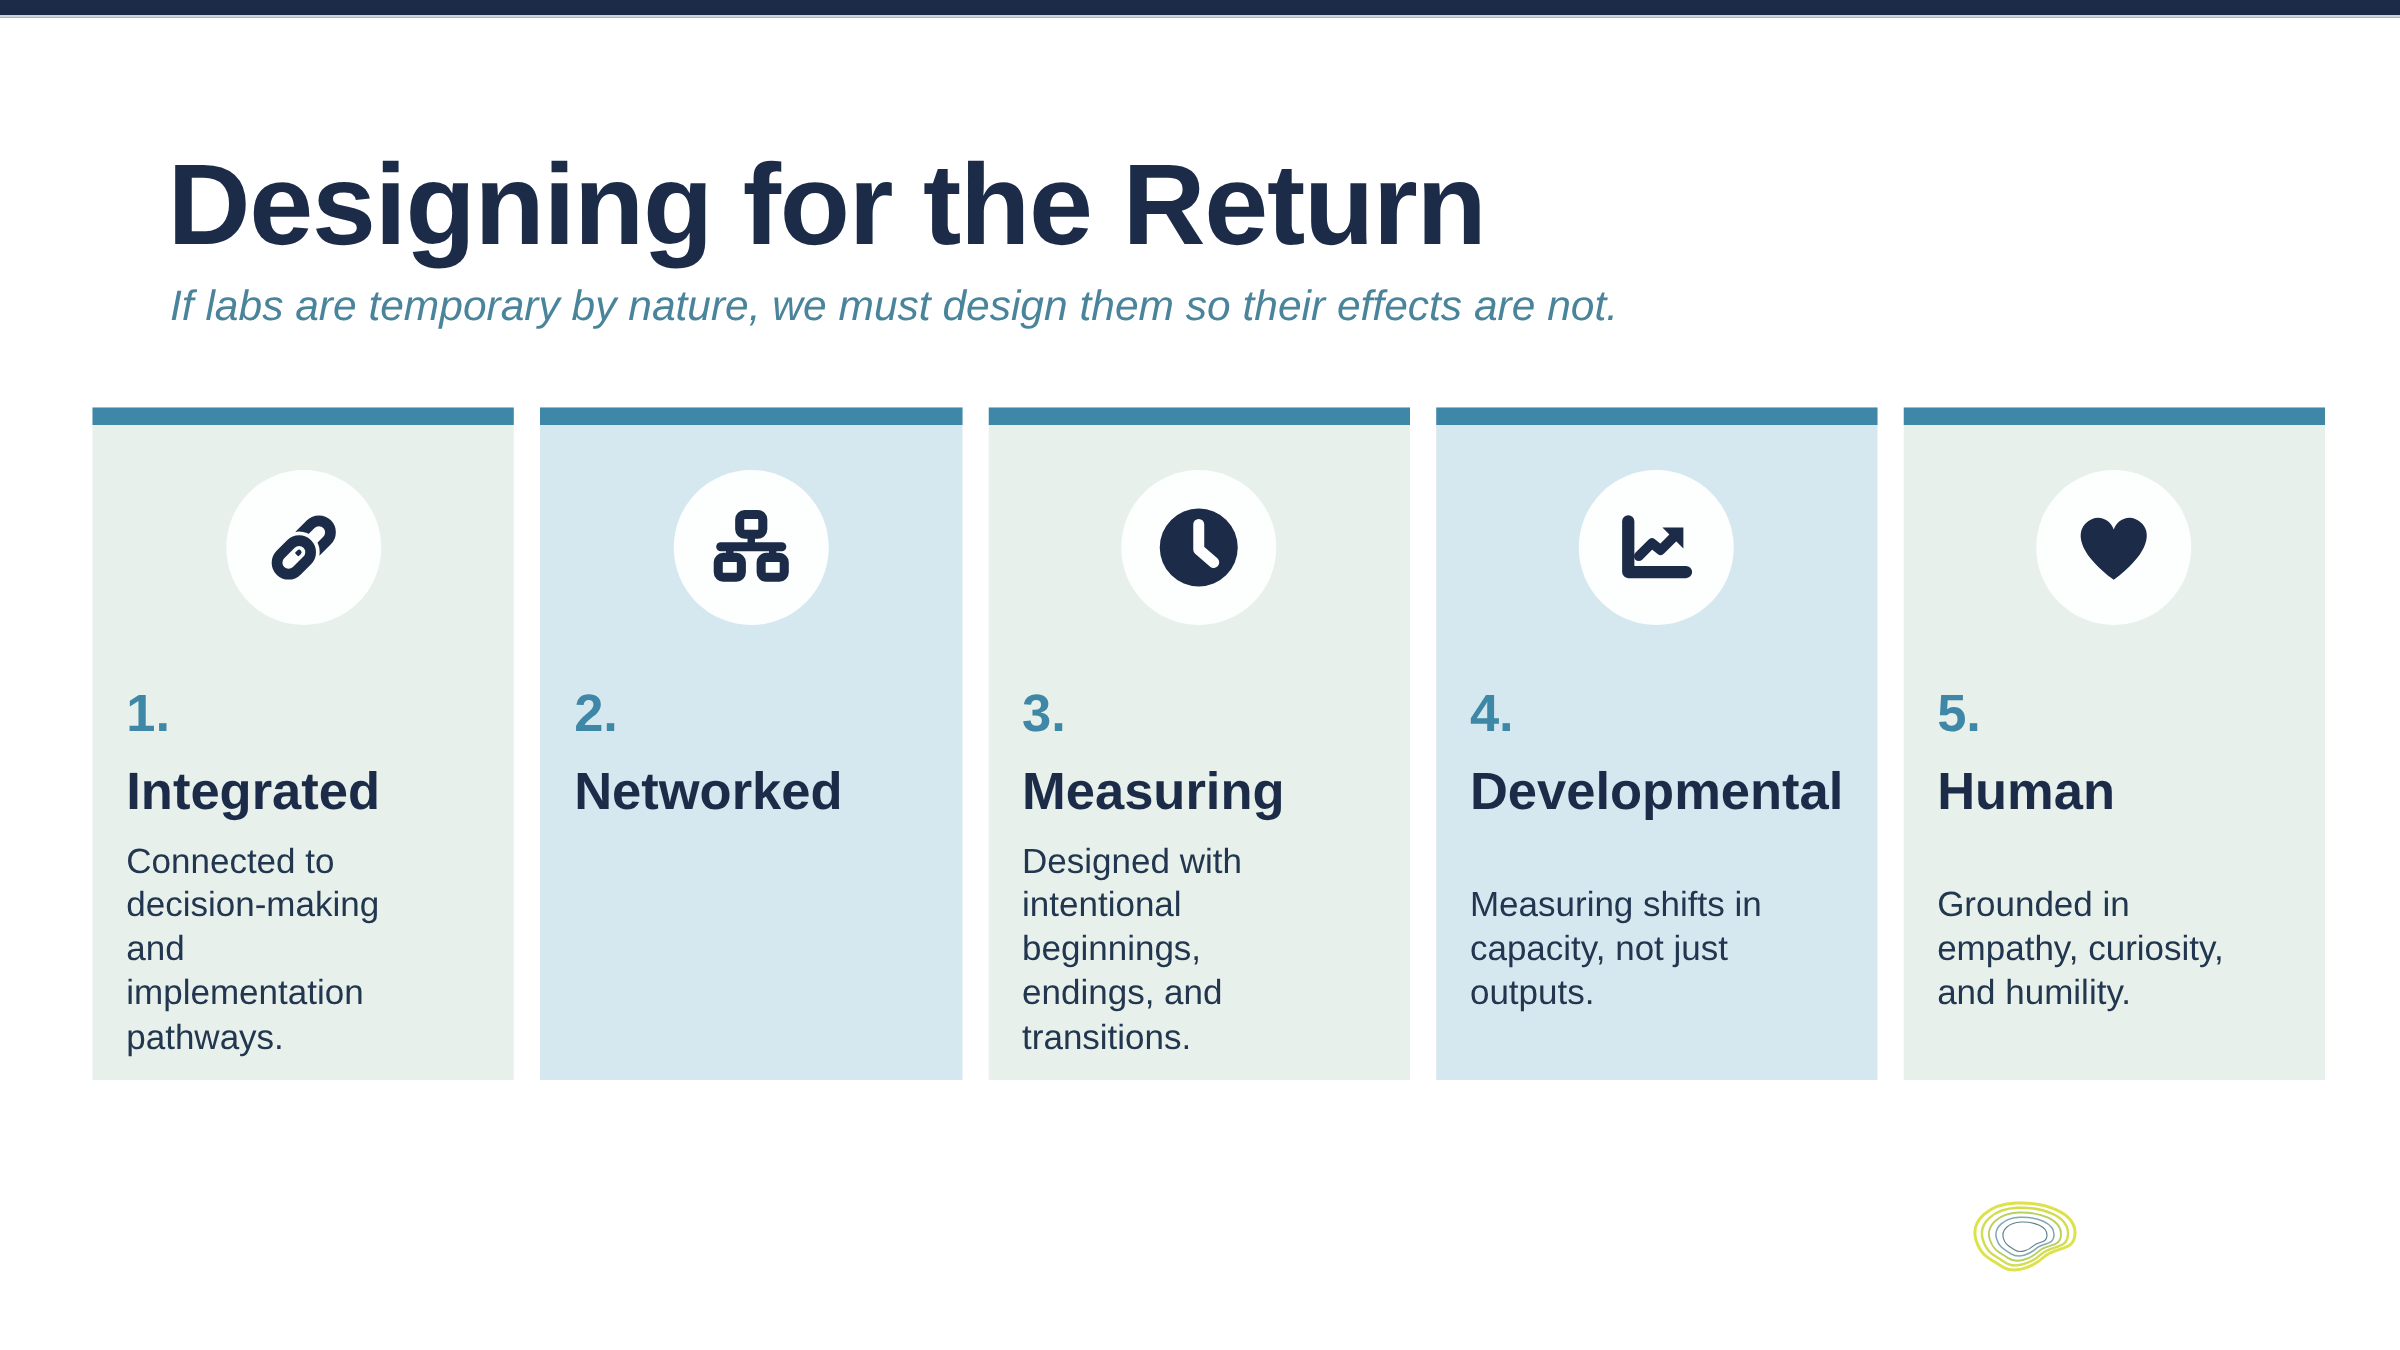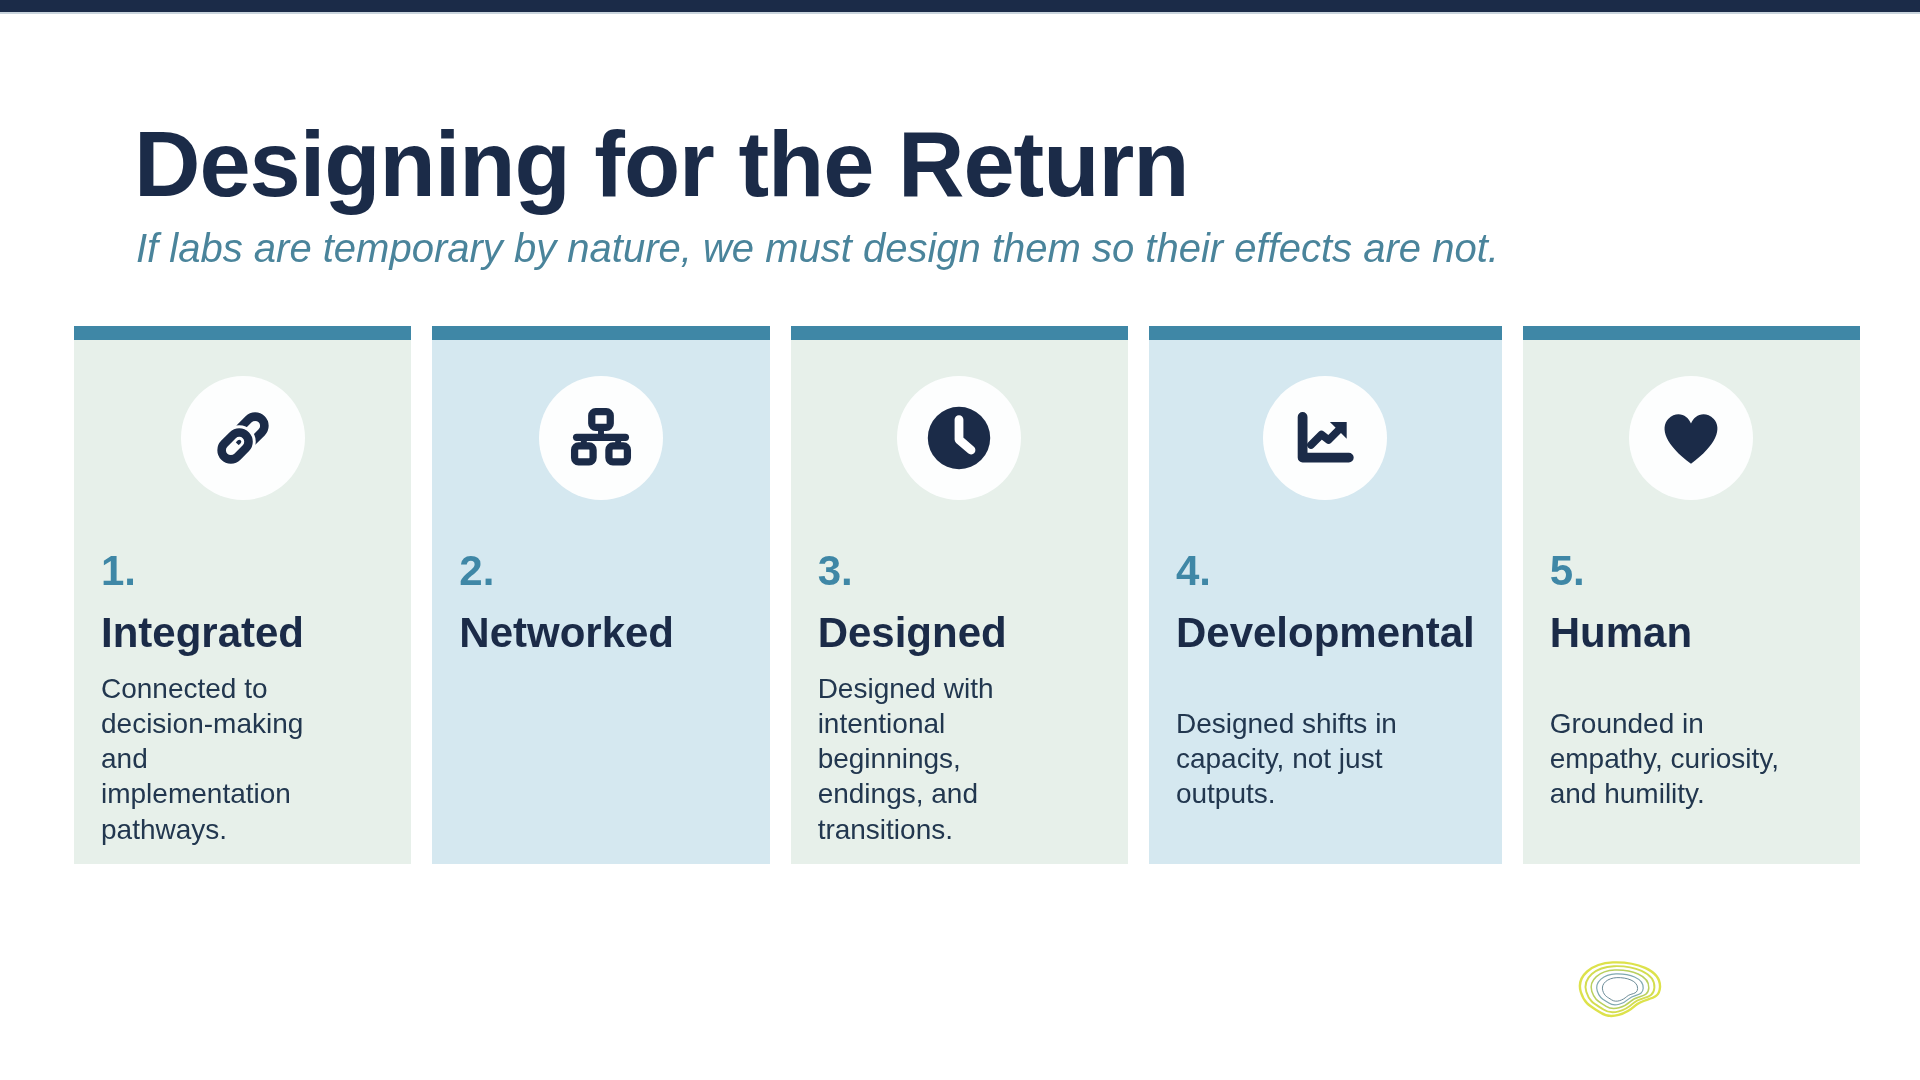--- a/index.html
+++ b/index.html
@@ -26,21 +26,21 @@
   }
   .title{
     position:absolute;left:134px;top:72px;
     font-size:92px;font-weight:800;line-height:1.15;
     letter-spacing:-1px;color:var(--navy);
     white-space:nowrap;
     margin-top:40px;
   }
   .subtitle{
     position:absolute;left:136px;top:226px;
-    font-size:40px;font-style:italic;font-weight:500;
+    font-size:34px;font-style:italic;font-weight:500;
     color:var(--subtitle_teal);white-space:nowrap;
   }
   .cards{
     position:absolute;left:74px;top:326px;width:1786px;height:538px;
     display:flex;gap:21px;
   }
   .card{
     flex:1 1 0;
     border-top:14px solid var(--teal);
     display:flex;flex-direction:column;align-items:flex-start;
@@ -143,21 +143,21 @@
   <div class="card green">
     <div class="icon-circle">
       <span>
         <svg viewBox="0 0 100 100" width="80" height="80">
           <circle cx="50" cy="50" r="39" fill="#1b2b48"></circle>
           <path d="M50 27 L50 52 L65 65" stroke="#ffffff" stroke-width="11" stroke-linecap="round" stroke-linejoin="round" fill="none"></path>
         </svg>
       </span>
     </div>
     <div class="card-number">3.</div>
-    <div class="card-title">Designed</div>
+    <div class="card-title">Measuring</div>
     <div class="card-desc-wrap">
       <p class="card-desc">Designed with
 intentional
 beginnings,
 endings, and
 transitions.</p>
     </div>
   </div>
 
   <div class="card blue">
@@ -166,21 +166,21 @@
         <svg viewBox="0 0 100 100" width="70" height="70">
           <path d="M18 20 L18 78 L84 78" fill="none" stroke="#1b2b48" stroke-width="14" stroke-linecap="round" stroke-linejoin="round"></path>
           <path d="M30 60 L45 45 L55 53 L70 38" fill="none" stroke="#1b2b48" stroke-width="11" stroke-linecap="round" stroke-linejoin="round"></path>
           <polygon points="57,27 81,27 81,51" fill="#1b2b48"></polygon>
         </svg>
       </span>
     </div>
     <div class="card-number">4.</div>
     <div class="card-title">Developmental</div>
     <div class="card-desc-wrap">
-      <p class="card-desc">Designed shifts in
+      <p class="card-desc">Measuring shifts in
 capacity, not just
 outputs.</p>
     </div>
   </div>
 
   <div class="card green">
     <div class="icon-circle">
       <span>
         <svg viewBox="0 0 100 100" width="76" height="76">
           <path d="M50 84 C16 59 9 37 20 25 C32 13 46 20 50 31 C54 20 68 13 80 25 C91 37 84 59 50 84 Z" fill="#1b2b48"></path>

